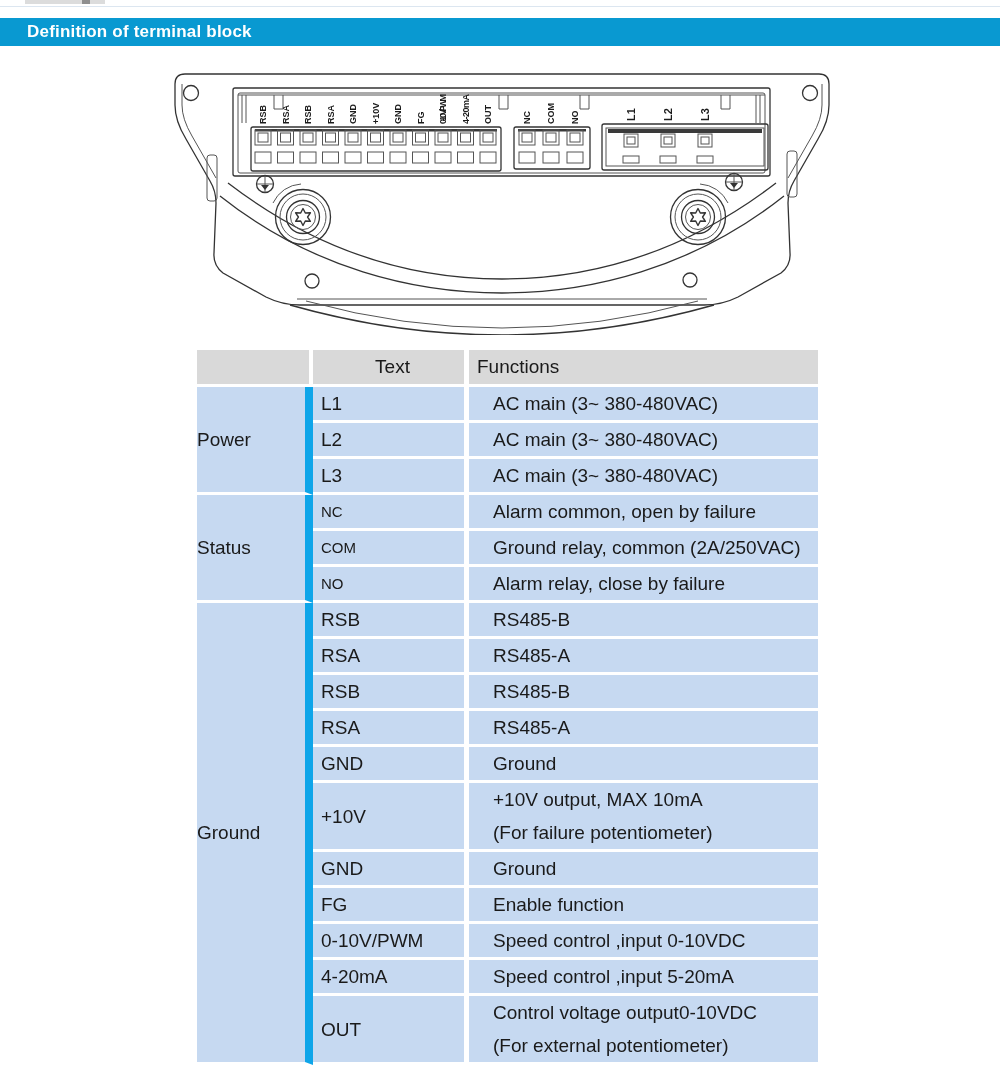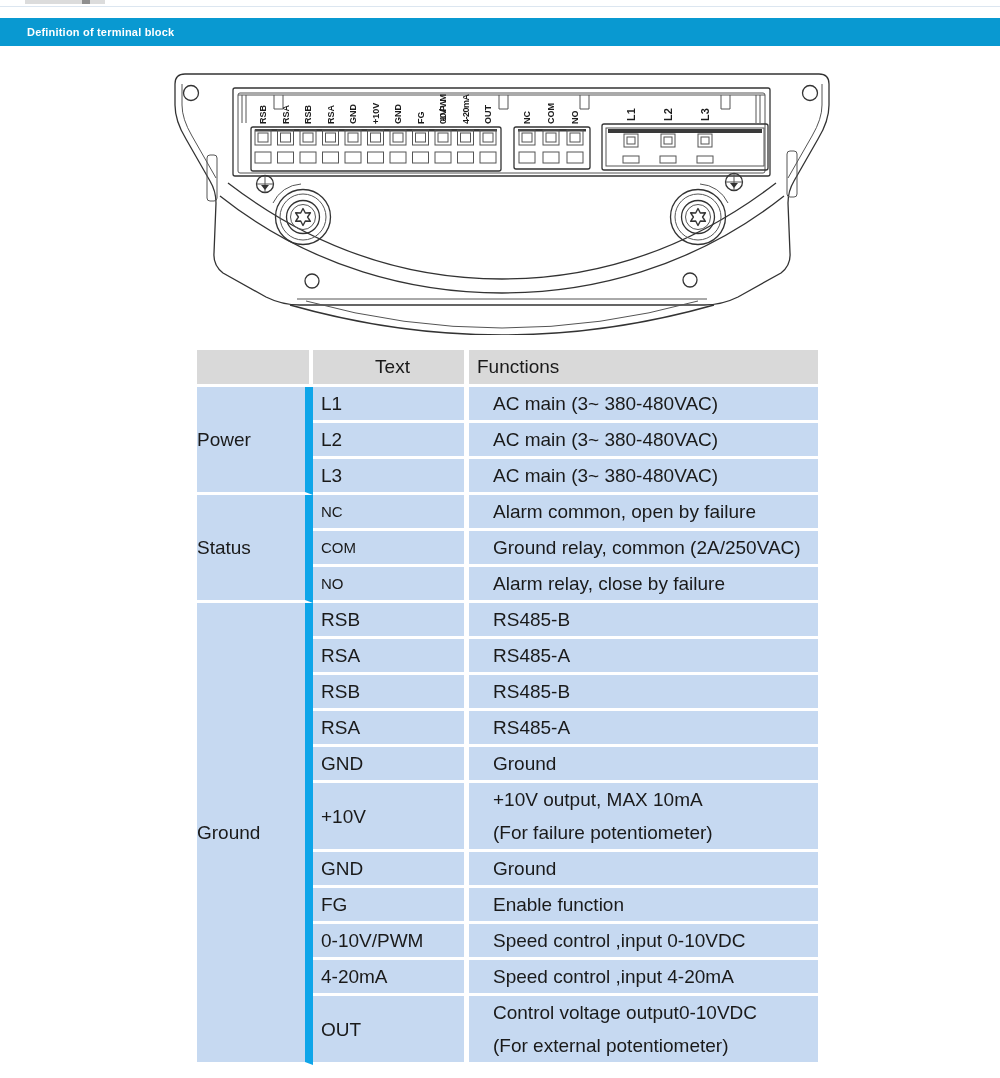--- a/index.html
+++ b/index.html
@@ -7,21 +7,21 @@
     width:1000px;height:1078px;position:relative;overflow:hidden;
     background:#ffffff;color:#1a1a1a;
     font-family:"Liberation Sans", sans-serif;
   }
   .crop-a{position:absolute;left:25px;top:0;width:80px;height:4px;background:#dcdcdc;}
   .crop-b{position:absolute;left:82px;top:0;width:8px;height:4px;background:#8f8f8f;}
   .topline{position:absolute;left:0;top:6px;width:100%;height:1px;background:#dce6f0;}
   .banner{
     position:absolute;left:0;top:18px;width:1000px;height:28px;
     background:var(--banner-bg,#0999d1);
-    color:#ffffff;font-weight:bold;font-size:11px;line-height:28px;
+    color:#ffffff;font-weight:bold;font-size:17px;line-height:28px;
     padding-left:27px;box-sizing:border-box;letter-spacing:.2px;
   }
   .diagram{position:absolute;left:172px;top:63px;width:660px;height:272px;}
   .diagram svg{display:block;width:100%;height:100%;}
   .def-table{
     position:absolute;left:197px;top:350px;width:621px;
     border-collapse:separate;border-spacing:0;table-layout:fixed;
     font-size:19px;
   }
   .def-table th,.def-table td{box-sizing:border-box;}
@@ -258,21 +258,21 @@
       <tr class="signal">
         <td class="col-text">FG</td>
         <td class="col-functions">Enable function</td>
       </tr>
       <tr class="signal">
         <td class="col-text">0-10V/PWM</td>
         <td class="col-functions">Speed control ,input 0-10VDC</td>
       </tr>
       <tr class="signal">
         <td class="col-text">4-20mA</td>
-        <td class="col-functions">Speed control ,input 4-20mA</td>
+        <td class="col-functions">Speed control ,input 5-20mA</td>
       </tr>
       <tr class="signal">
         <td class="col-text">OUT</td>
         <td class="col-functions">Control voltage output0-10VDC
 (For external potentiometer)</td>
       </tr>
     </tbody>
 </table>
 
 </body></html>

